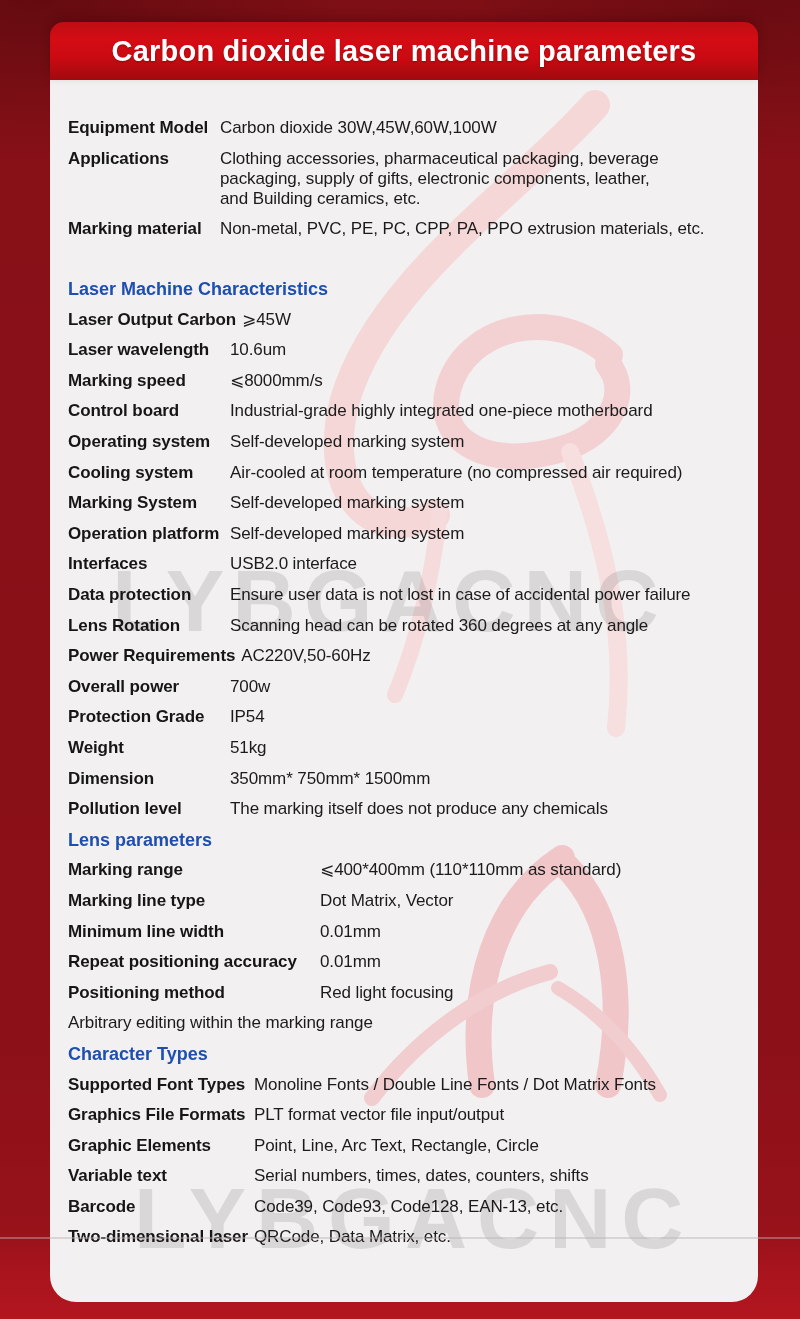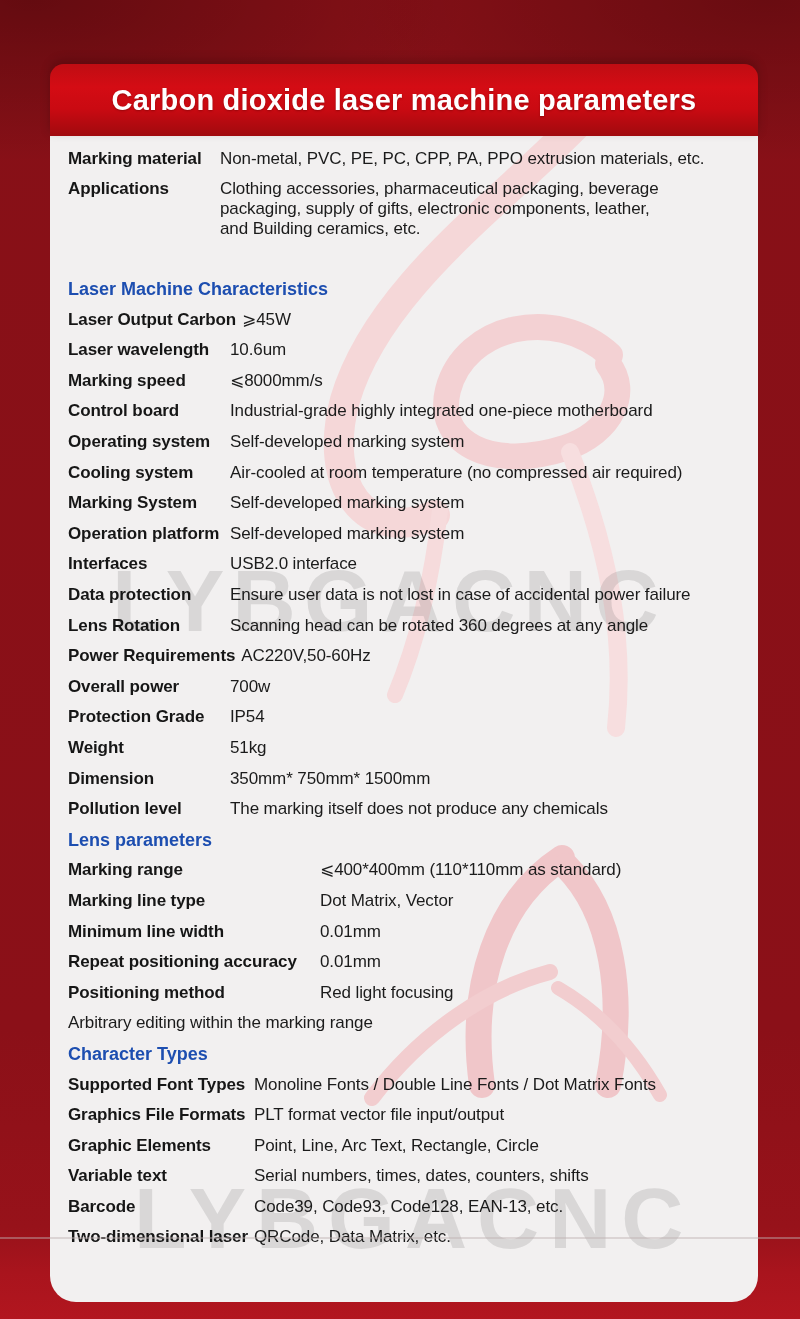--- a/index.html
+++ b/index.html
@@ -6,26 +6,25 @@
   html, body { margin: 0; padding: 0; }
   body {
     width: 800px; height: 1319px; position: relative; overflow: hidden;
     font-family: "Liberation Sans", "DejaVu Sans", sans-serif;
     background:
       radial-gradient(700px 260px at 4% 0%, rgba(20,0,0,0.30), transparent 62%),
       radial-gradient(700px 260px at 96% 0%, rgba(20,0,0,0.26), transparent 62%),
       linear-gradient(180deg, #871017 0%, #8b1018 78%, #97121a 93%, #a9141d 96.5%, #b2161f 100%);
   }
   .banner {
-    position: absolute; left: 50px; top: 22px; width: 708px; height: 72px;
+    position: absolute; left: 50px; top: 22px; width: 708px; height: 58px;
     border-radius: 14px 14px 0 0; z-index: 3;
     background: linear-gradient(180deg, #bf0d13 0%, #d40c14 32%, #ca0a12 62%, #a00a0e 100%);
     display: flex; align-items: center; justify-content: center;
     box-shadow: 0 -4px 10px rgba(40,0,0,0.25);
-    margin-top: 42px;
   }
   .banner h1 {
     margin: 0; color: #ffffff; font-size: 29px; font-weight: bold; letter-spacing: 0.2px;
     text-shadow: 0 1px 2px rgba(60,0,0,0.35);
   }
   .card {
     position: absolute; left: 50px; top: 80px; width: 708px; height: 1222px;
     background: #f2f0f0; border-radius: 0 0 26px 26px; overflow: hidden; z-index: 2;
   }
   .hairline {
@@ -78,29 +77,29 @@
     </g>
   </svg>
   <div class="wm wm1">LYBGACNC</div>
   <div class="wm wm2">LYBGACNC</div>
   <div class="content" id="sections">
       <div class="row sec0">
         <span class="label">Equipment Model</span>
         <span class="value">Carbon dioxide 30W,45W,60W,100W</span>
       </div>
       <div class="row sec0">
-        <span class="label">Marking material</span>
-        <span class="value">Non-metal, PVC, PE, PC, CPP, PA, PPO extrusion materials, etc.</span>
-      </div>
-      <div class="row sec0">
         <span class="label">Applications</span>
         <span class="value">Clothing accessories, pharmaceutical packaging, beverage
 packaging, supply of gifts, electronic components, leather,
 and Building ceramics, etc.</span>
       </div>
+      <div class="row sec0">
+        <span class="label">Marking material</span>
+        <span class="value">Non-metal, PVC, PE, PC, CPP, PA, PPO extrusion materials, etc.</span>
+      </div>
       <div class="heading m-top-lg">Laser Machine Characteristics</div>
       <div class="row sec1">
         <span class="label">Laser Output Carbon</span>
         <span class="value">⩾45W</span>
       </div>
       <div class="row sec1">
         <span class="label">Laser wavelength</span>
         <span class="value">10.6um</span>
       </div>
       <div class="row sec1">

